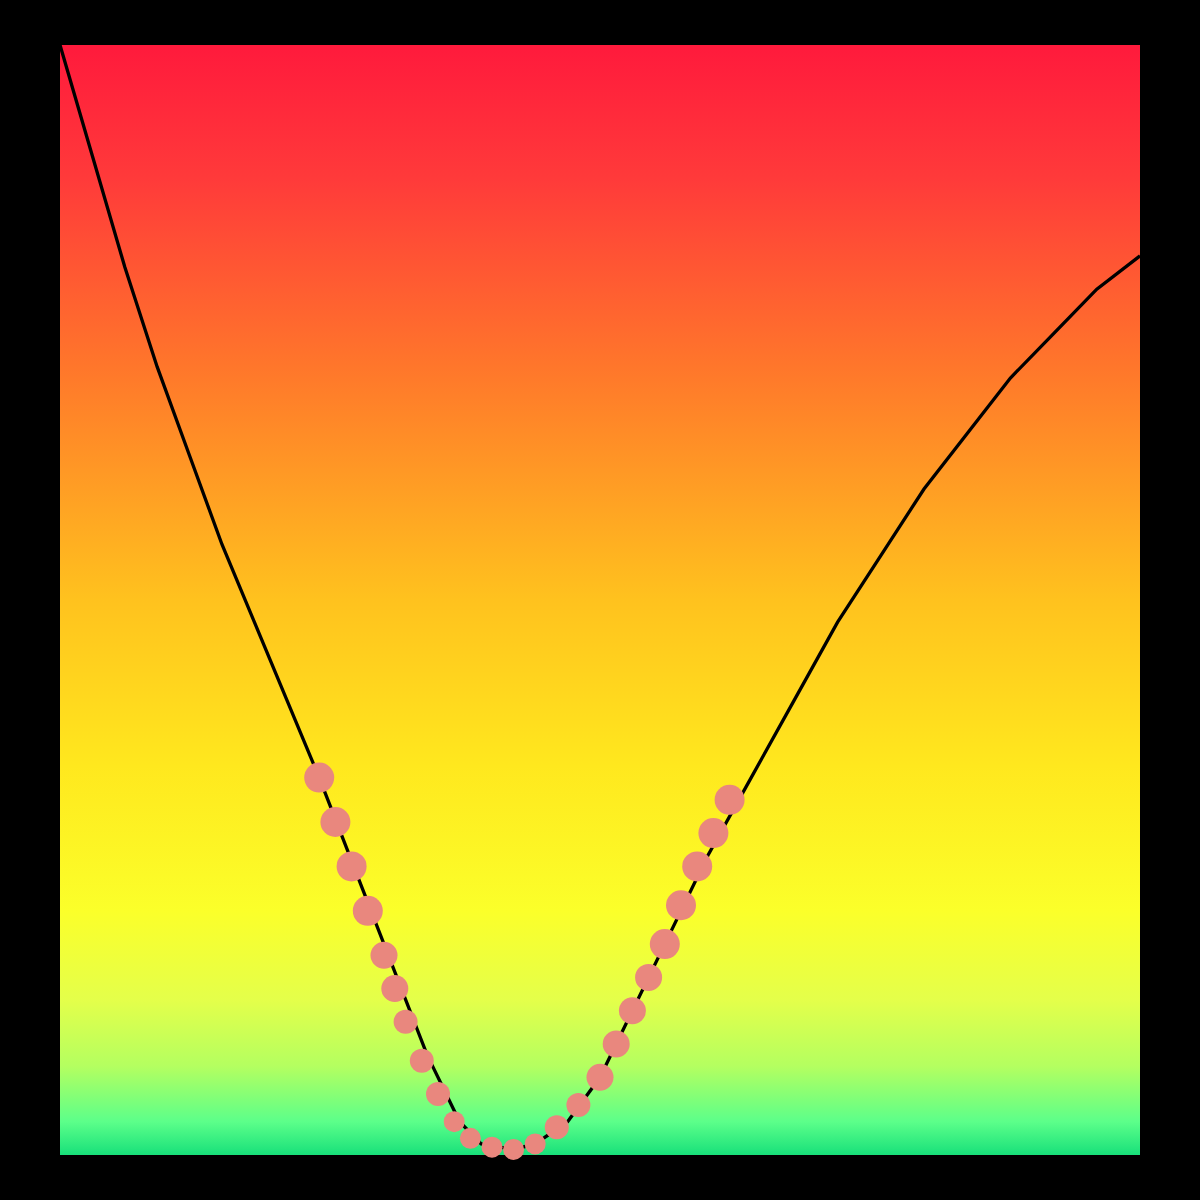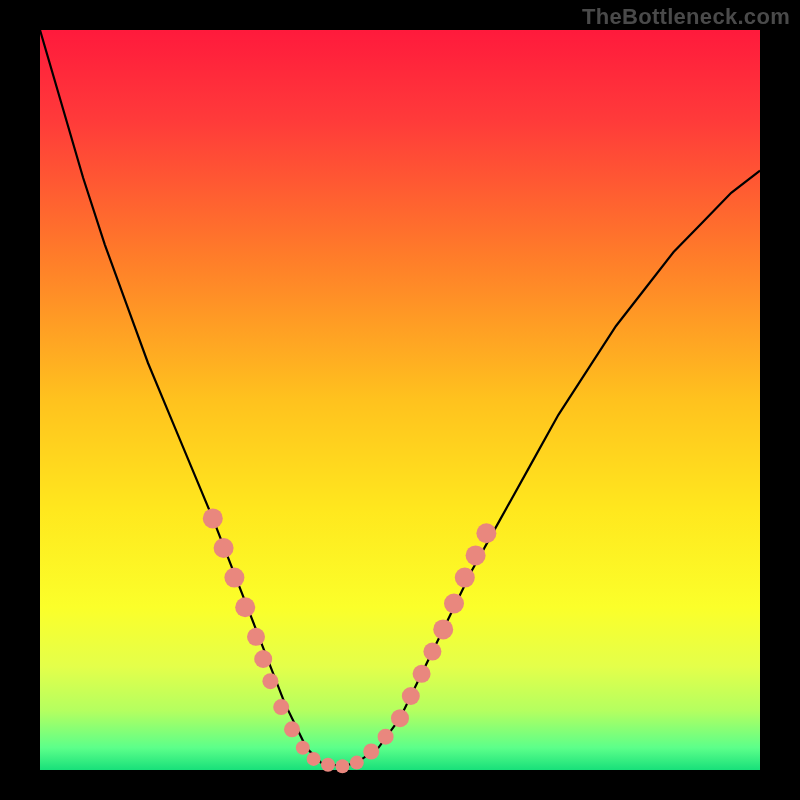--- a/index.html
+++ b/index.html
@@ -30,21 +30,20 @@
   svg {
     position: absolute;
     top: 0;
     left: 0;
   }
 </style>
 </head>
 <body>
 <div class="frame">
 
-<div class="watermark">TheBottleneck.com</div>
 
 <svg id="chart-svg" width="800" height="800" viewBox="0 0 800 800">
   <defs>
     <linearGradient id="bg-grad" x1="0" y1="0" x2="0" y2="1">
           <stop offset="0%" stop-color="#ff1a3c"></stop>
           <stop offset="12%" stop-color="#ff3a3a"></stop>
           <stop offset="30%" stop-color="#ff7a2a"></stop>
           <stop offset="50%" stop-color="#ffc21e"></stop>
           <stop offset="65%" stop-color="#ffe81e"></stop>
           <stop offset="78%" stop-color="#fbff2a"></stop>

